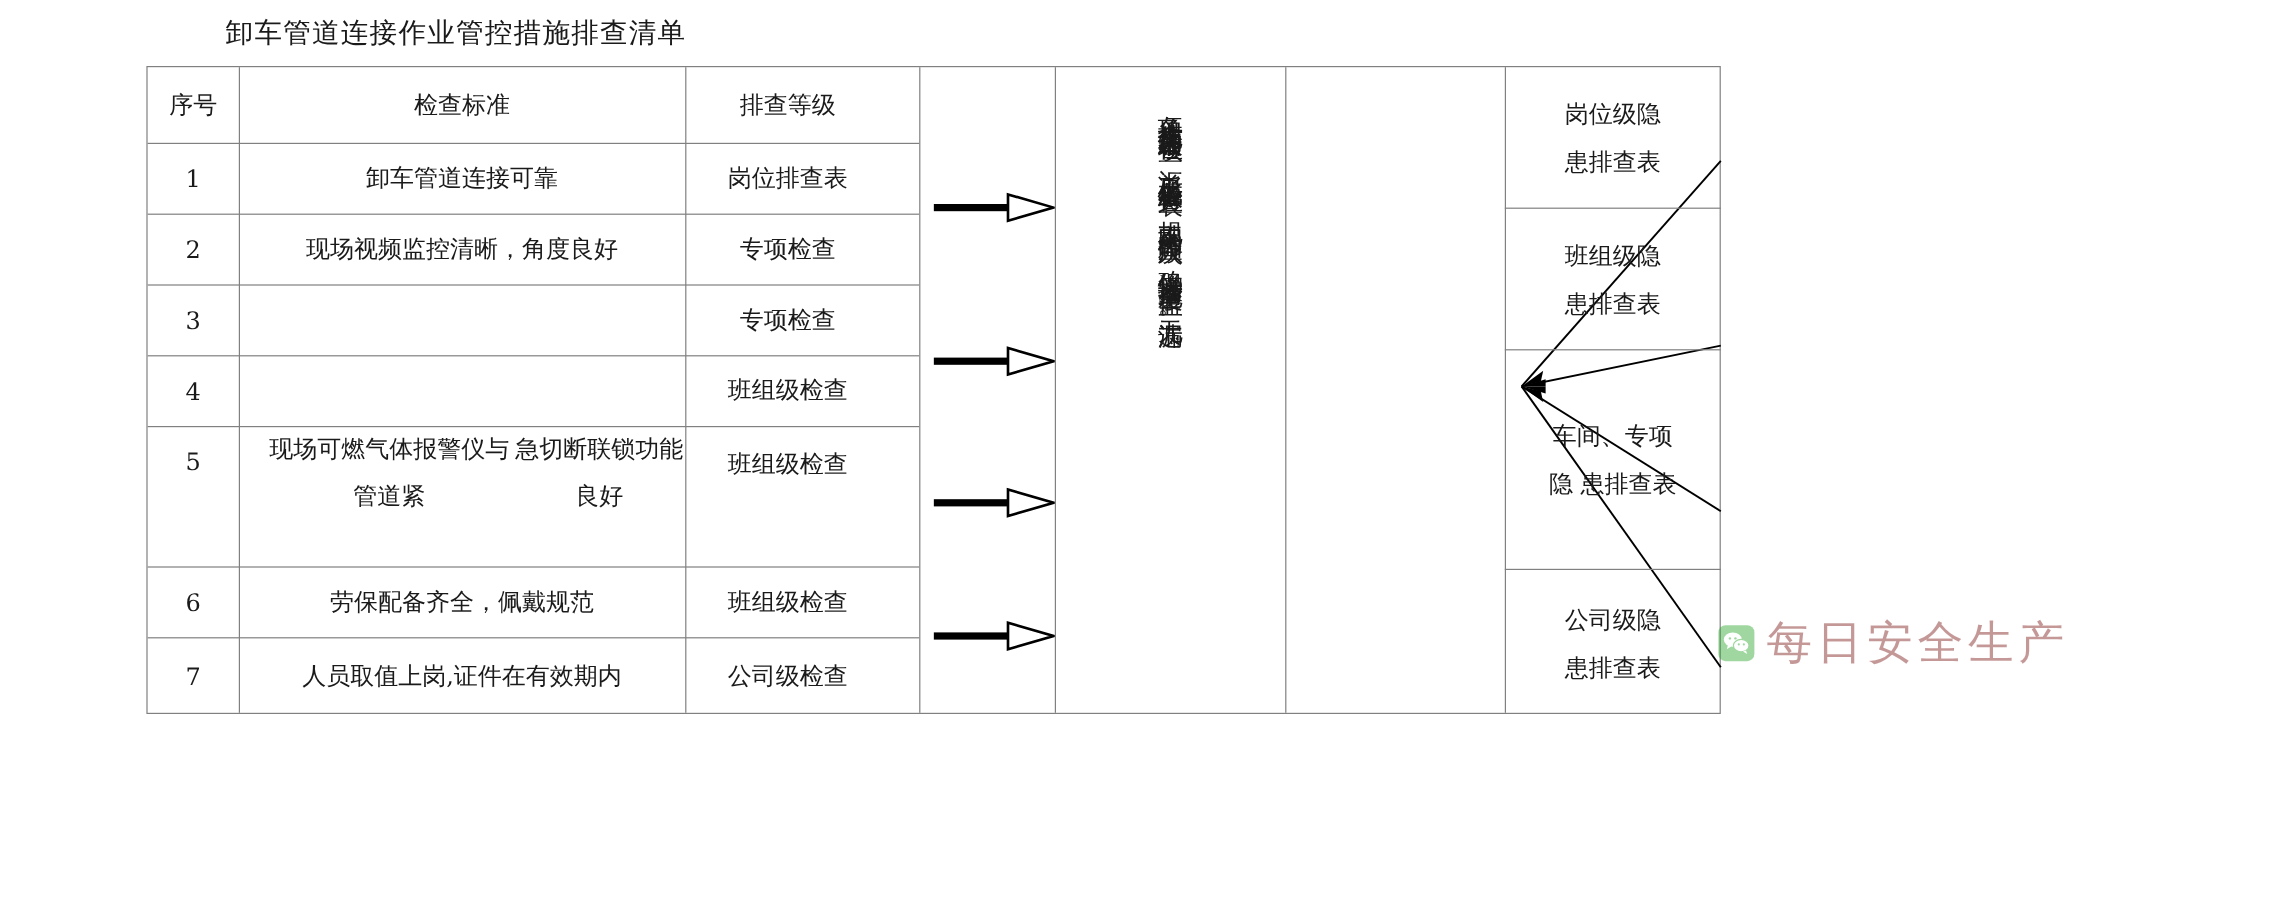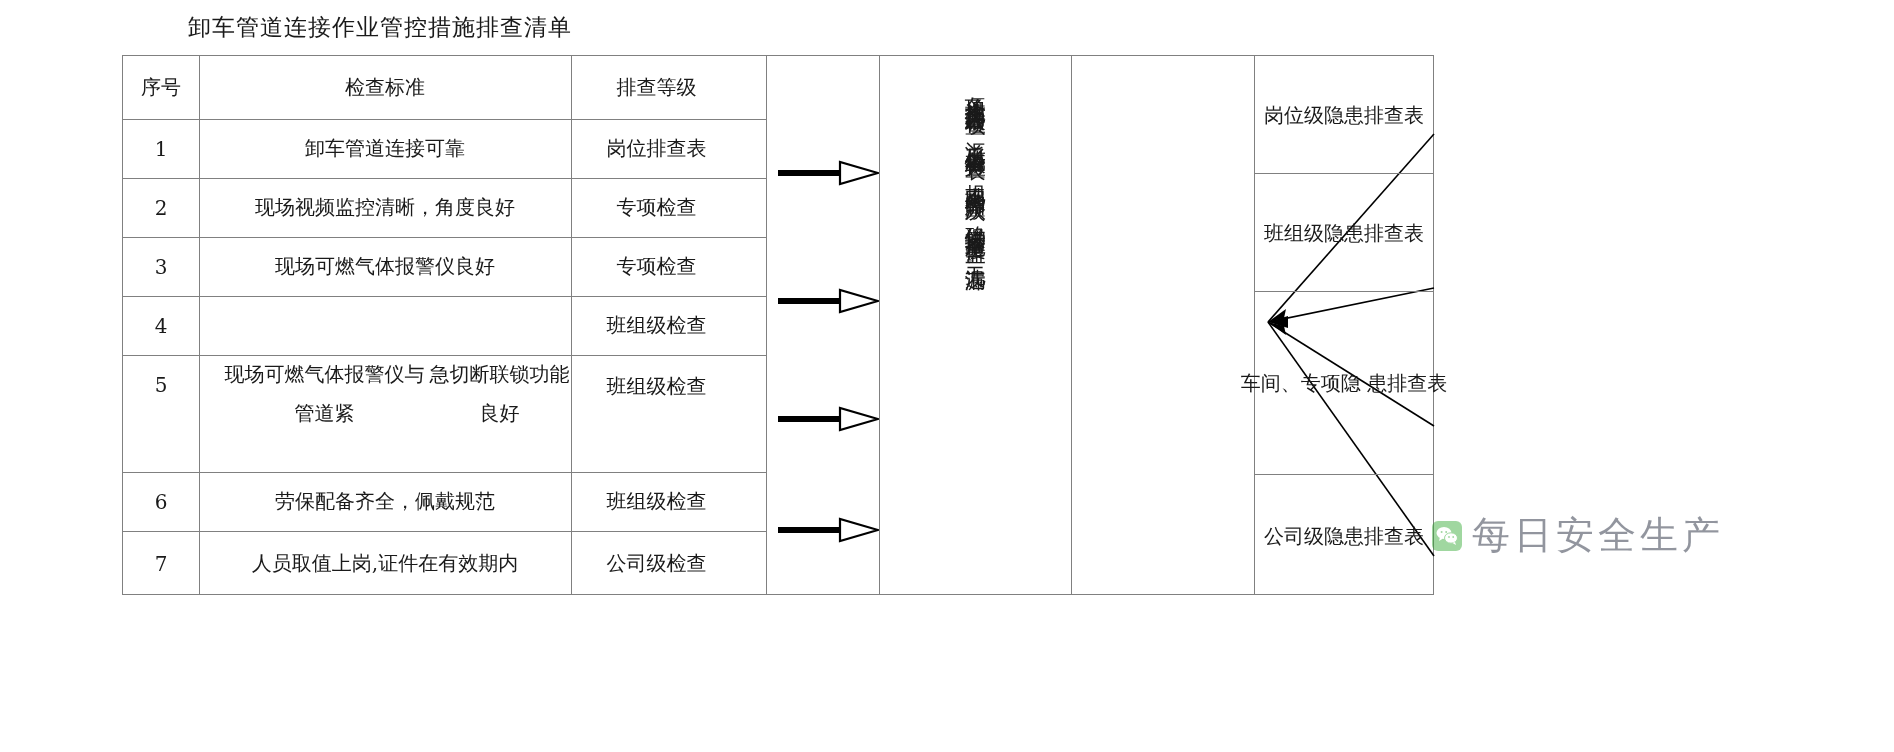--- a/index.html
+++ b/index.html
@@ -67,41 +67,41 @@
     font-size:21px; line-height:2.32; letter-spacing:2px;
     height:492px; text-align:left;
     font-family:"DejaVu Serif", serif;
   }
 
   
   .rbox {
     position:absolute; left:1131px; width:180px;
     box-sizing:border-box;
     border-bottom:1px solid #808080;
-    display:flex; align-items:center; justify-content:center;
+    display:flex; flex-direction:column; align-items:center; justify-content:center;
     font-size:20px; line-height:2.0; text-align:center;
   }
   .rbox:last-child { border-bottom:none;text-align:right; }
   .rbox span { display:block; white-space:nowrap; }
 
   
   .converge { position:absolute; left:1131px; top:0; width:181px; height:540px; pointer-events:none; }
 
   
   .watermark {
     position:absolute; left:1432px; top:510px;
     display:flex; align-items:center; gap:10px;
     opacity:0.45;
   }
   .wm-badge {
     width:30px; height:30px; border-radius:6px; background:#2fa82f;
     display:flex; align-items:center; justify-content:center;
   }
   .wm-text {
-    font-size:38px; color:#0f172a; letter-spacing:4px; white-space:nowrap;
+    font-size:38px; color:#7f1d1d; letter-spacing:4px; white-space:nowrap;
     font-family:"DejaVu Serif", serif;
   }
 </style>
 </head>
 <body>
 
 <div id="stage">
 
   <div class="doc-title">卸车管道连接作业管控措施排查清单</div>
 
@@ -128,21 +128,20 @@
 
     <div class="cell idx" style="top:63px;height:59px">1</div>
     <div class="cell std" style="top:63px;height:59px">卸车管道连接可靠</div>
     <div class="cell lvl" style="top:63px;height:59px">岗位排查表</div>
 
     <div class="cell idx" style="top:122px;height:59px">2</div>
     <div class="cell std" style="top:122px;height:59px">现场视频监控清晰，角度良好</div>
     <div class="cell lvl" style="top:122px;height:59px">专项检查</div>
 
     <div class="cell idx" style="top:181px;height:59px">3</div>
-    <div class="cell std" style="top:181px;height:59px">现场可燃气体报警仪良好</div>
     <div class="cell lvl" style="top:181px;height:59px">专项检查</div>
 
     <div class="cell idx" style="top:240px;height:59px">4</div>
     <div class="cell lvl" style="top:240px;height:59px">班组级检查</div>
 
     <div class="cell idx top" style="top:299px;height:117px">5</div>
     <div class="cell std two-line" style="top:299px;height:117px">
       <span>现场可燃气体报警仪与管道紧</span>
       <span>急切断联锁功能良好</span>
     </div>

